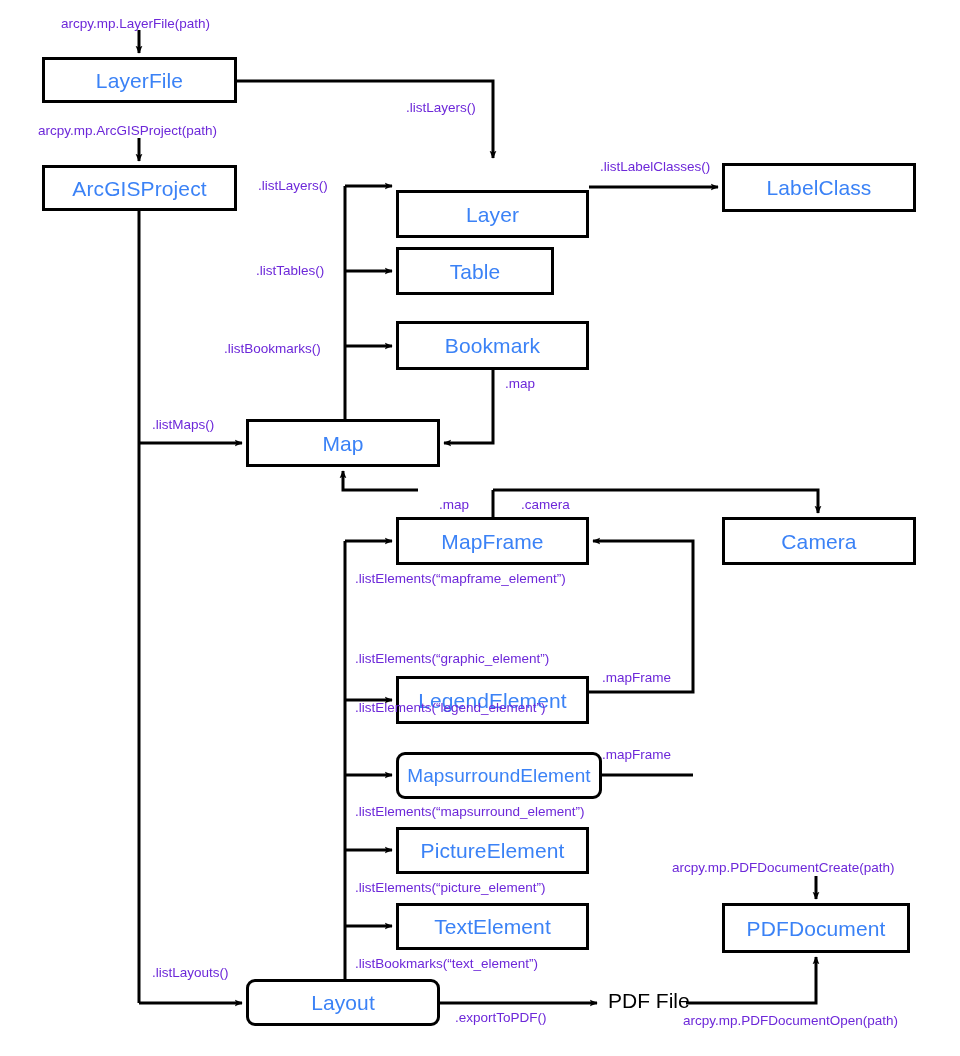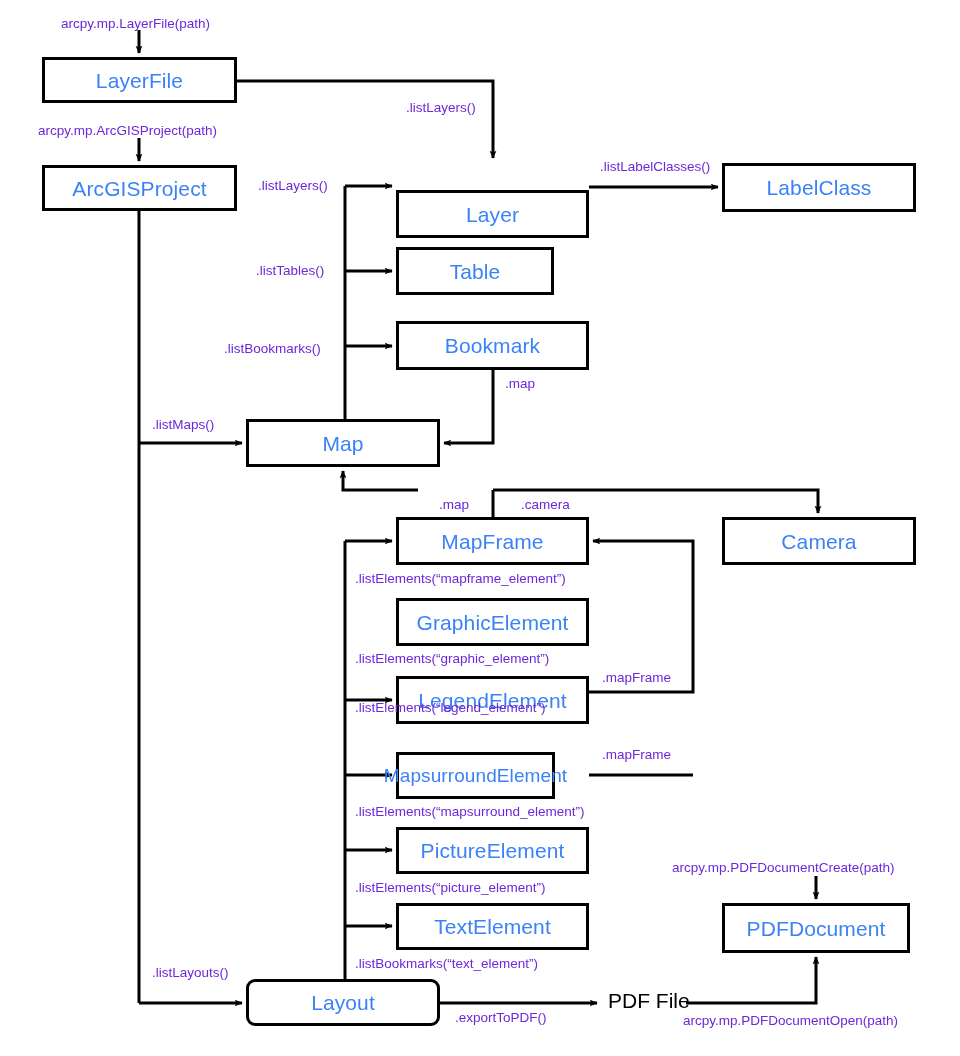--- a/index.html
+++ b/index.html
@@ -129,27 +129,24 @@
   </div>
   <div class="node" style="left:246px;top:419px;width:194px;height:48px;">
     <span class="node-label">Map</span>
   </div>
   <div class="node" style="left:396px;top:517px;width:193px;height:48px;">
     <span class="node-label">MapFrame</span>
   </div>
   <div class="node" style="left:722px;top:517px;width:194px;height:48px;">
     <span class="node-label">Camera</span>
   </div>
-  <div class="node" style="left:396px;top:598px;width:193px;height:48px;">
-    <span class="node-label">GraphicElement</span>
-  </div>
   <div class="node" style="left:396px;top:676px;width:193px;height:48px;">
     <span class="node-label">LegendElement</span>
   </div>
-  <div class="node small" style="left:396px;top:752px;width:159px;height:47px;">
+  <div class="node small" style="left:396px;top:752px;width:206px;height:47px;border-radius:9px;">
     <span class="node-label">MapsurroundElement</span>
   </div>
   <div class="node" style="left:396px;top:827px;width:193px;height:47px;text-align:right;">
     <span class="node-label">PictureElement</span>
   </div>
   <div class="node" style="left:396px;top:903px;width:193px;height:47px;">
     <span class="node-label">TextElement</span>
   </div>
   <div class="node" style="left:722px;top:903px;width:188px;height:50px;">
     <span class="node-label">PDFDocument</span>

